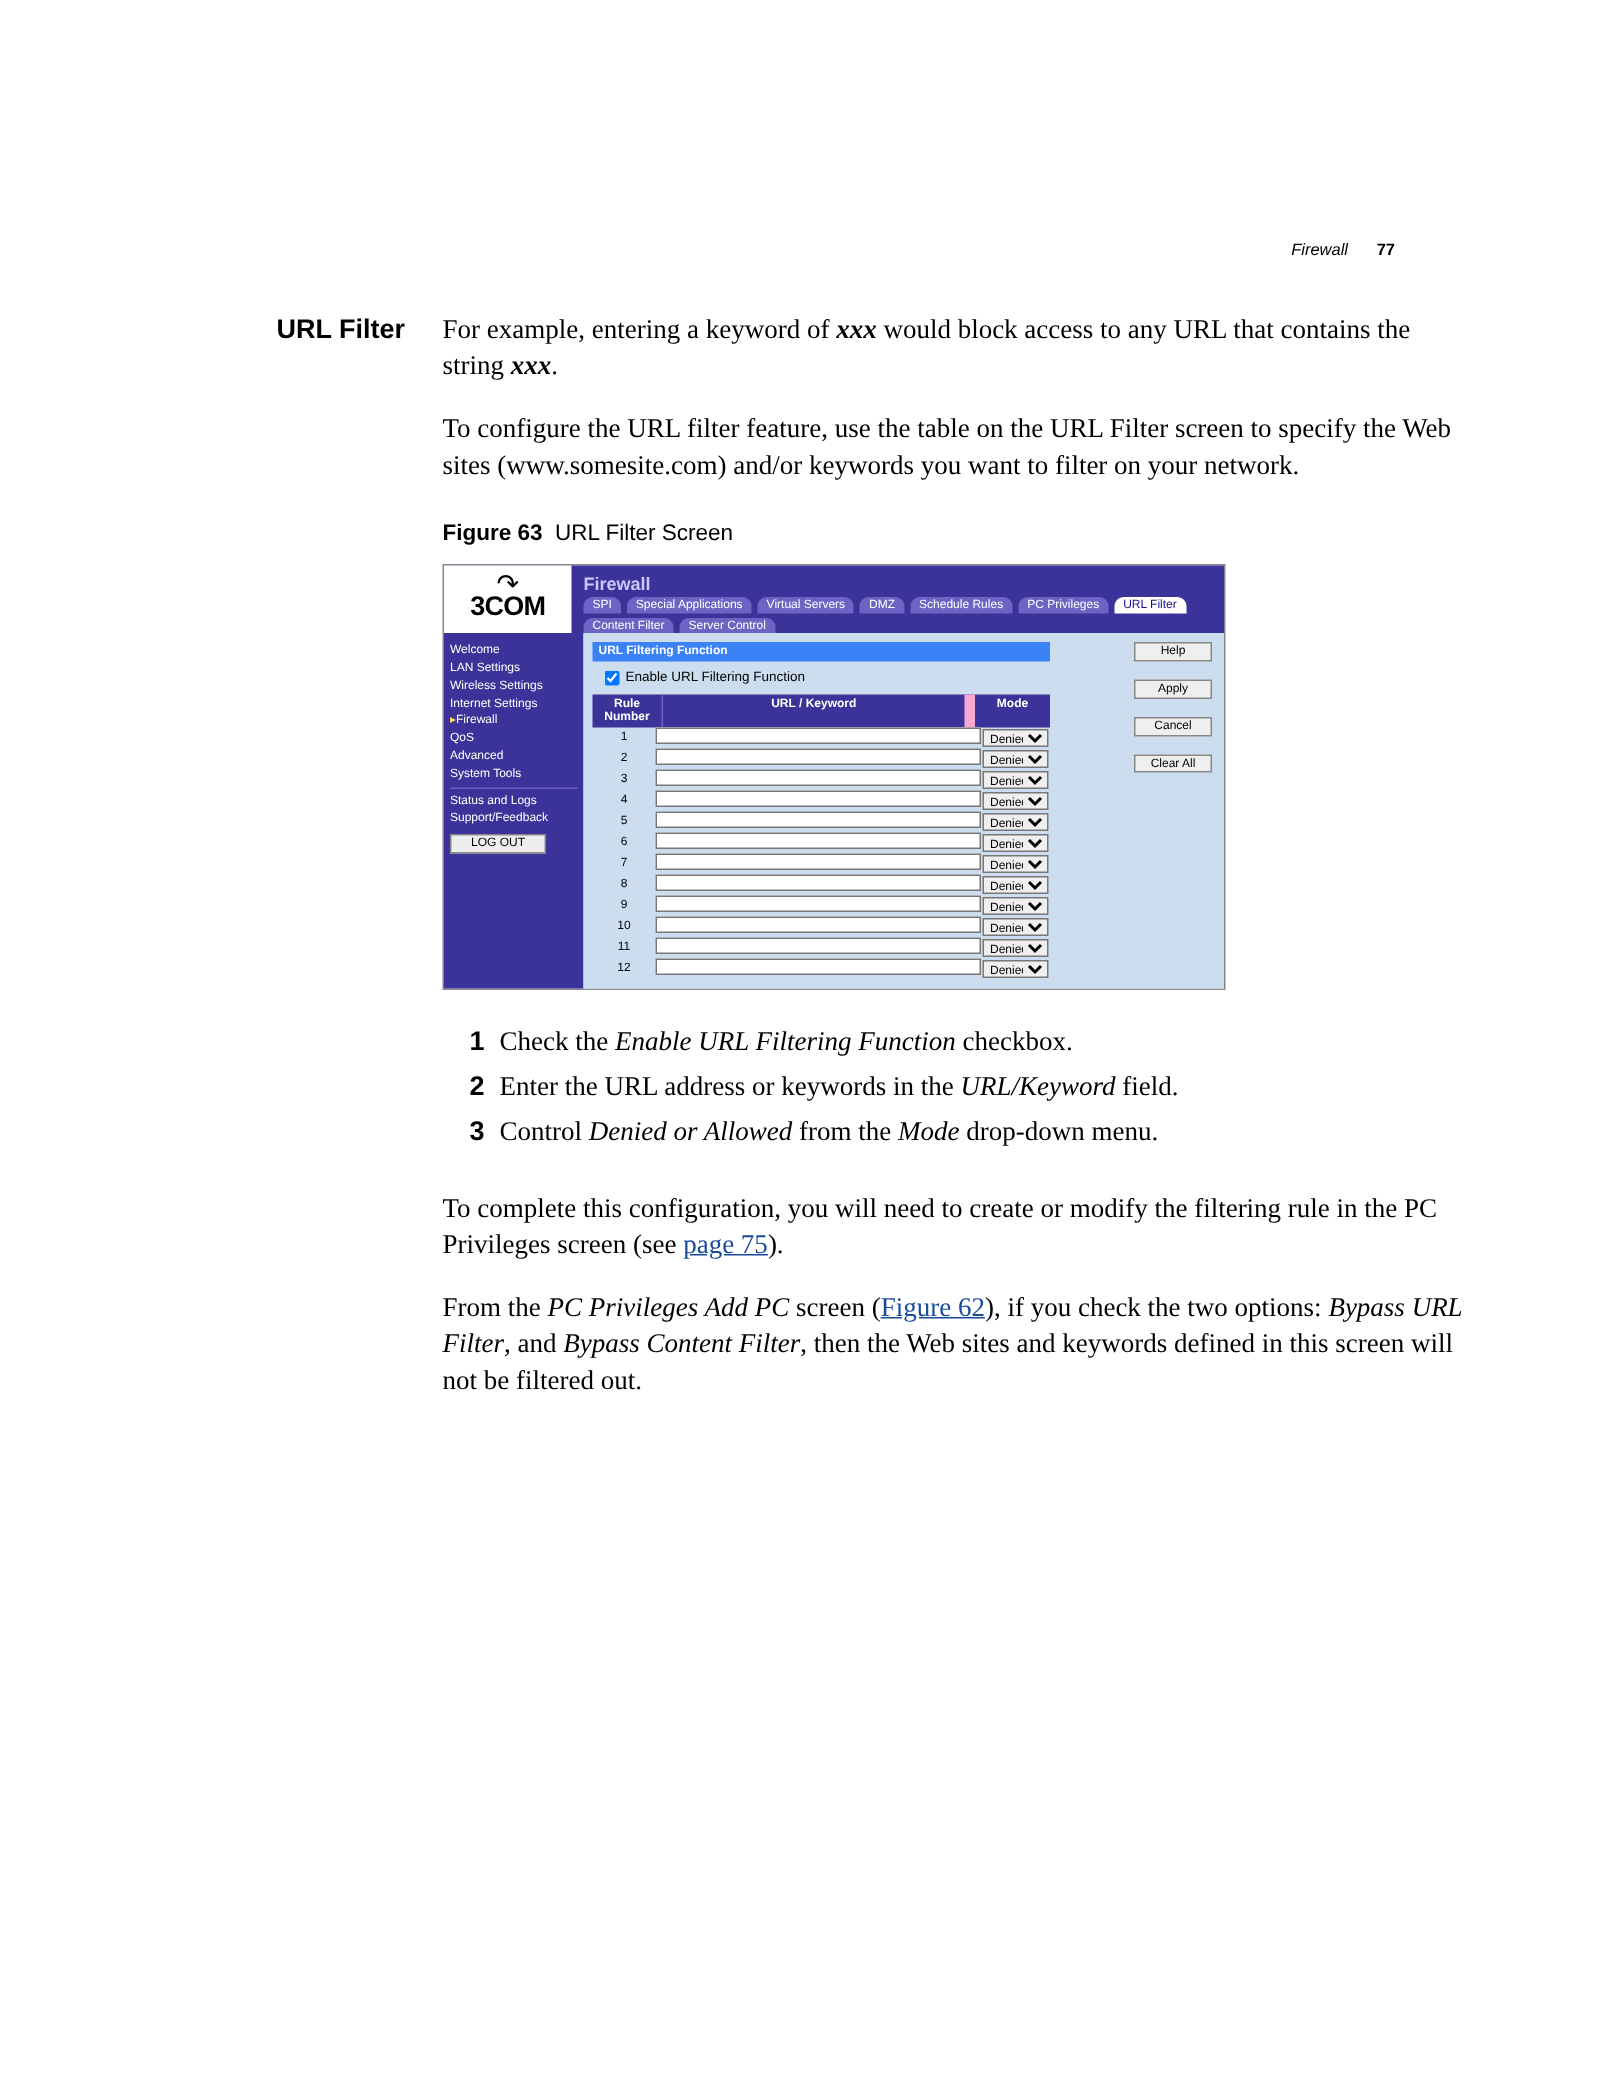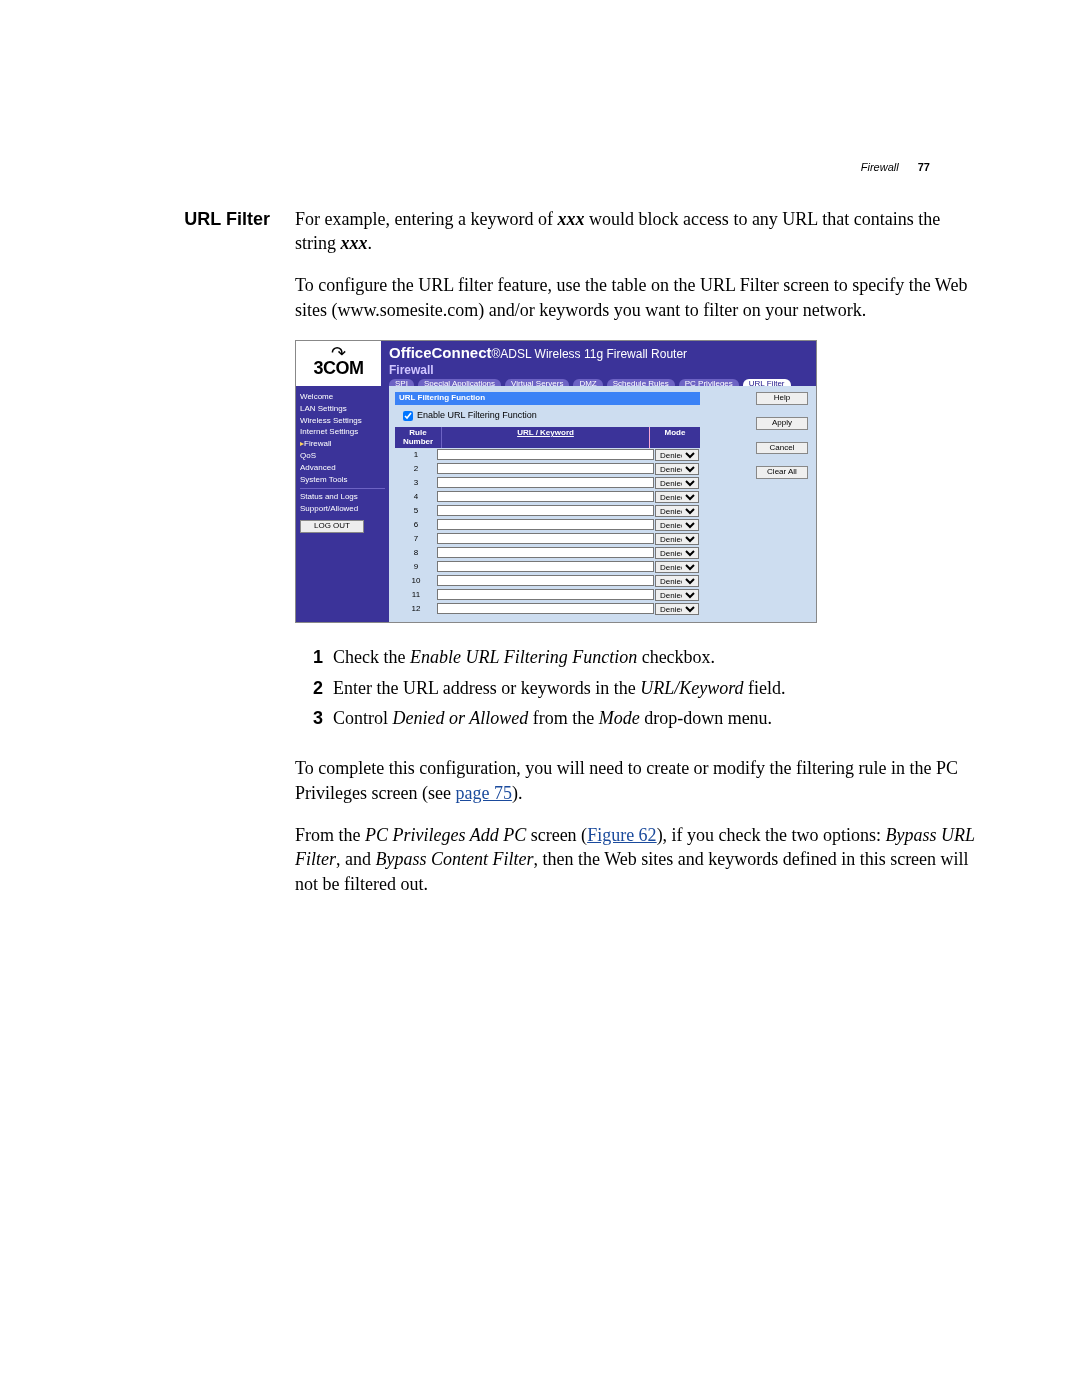--- a/index.html
+++ b/index.html
@@ -149,21 +149,21 @@
   .shot .panel-row input[type="checkbox"] { width: 10px; height: 10px; margin-right: 4px; }
   .shot .grid-head {
     display: flex;
     background: #3b3399;
     color: #fff;
     font-size: 8px;
     font-weight: bold;
     text-align: center;
   }
   .shot .gh-num  { width: 42px;  padding: 2px 2px; border-right: 1px solid #6d63c4; }
-  .shot .gh-url  { flex: 1;      padding: 2px 2px; border-right: 1px solid #f9a8d4; text-decoration: underline; }
+  .shot .gh-url  { flex: 1;      padding: 2px 2px; border-right: 7px solid #f9a8d4; }
   .shot .gh-mode { width: 46px;  padding: 2px 2px; }
   .shot .grid-row {
     display: flex;
     align-items: center;
     font-size: 8px;
     height: 14px;
   }
   .shot .gr-num  { width: 42px; text-align: center; }
   .shot .gr-url  { flex: 1; }
   .shot .gr-url .tbox {
@@ -213,31 +213,31 @@
   <div class="side-heading">URL Filter</div>
 
   <div class="body-col">
 
     <p class="para">
       <span>For example, entering a keyword of </span><span class="bold italic">xxx</span><span> would block access to any URL that contains the string </span><span class="bold italic">xxx</span><span>.</span>
     </p>
 
     <p class="para">To configure the URL filter feature, use the table on the URL Filter screen to specify the Web sites (www.somesite.com) and/or keywords you want to filter on your network.</p>
 
+    <div class="fig-caption">
+      <strong>Figure 63</strong>&nbsp;&nbsp;<span>URL Filter Screen</span>
+    </div>
 
     <div class="shot">
       <div class="band">
         <div class="logo-cell">
           <span class="flourish">↷</span>
           <span class="t3com">3COM</span>
         </div>
         <div class="title-cell">
-          <div class="prodname">
-            <span class="oc">OfficeConnect</span><span>®ADSL Wireless 11g Firewall Router</span>
-          </div>
           <div class="fwtitle">Firewall</div>
           <div class="tabs" id="shot-tabs">
               <span class="tab">SPI</span>
               <span class="tab">Special Applications</span>
               <span class="tab">Virtual Servers</span>
               <span class="tab">DMZ</span>
               <span class="tab">Schedule Rules</span>
               <span class="tab">PC Privileges</span>
               <span class="tab sel">URL Filter</span>
               <span class="tab">Content Filter</span>
@@ -253,21 +253,21 @@
               <div class="nav-item">Wireless Settings</div>
               <div class="nav-item">Internet Settings</div>
               <div class="nav-item active">Firewall</div>
               <div class="nav-item">QoS</div>
               <div class="nav-item">Advanced</div>
               <div class="nav-item">System Tools</div>
             </div>
           <hr>
           <div id="nav2">
               <div class="nav-item">Status and Logs</div>
-              <div class="nav-item">Support/Allowed</div>
+              <div class="nav-item">Support/Feedback</div>
             </div>
           <span class="logout">LOG OUT</span>
         </div>
         <div class="main">
           <div class="panel">
             <div class="panel-hdr">URL Filtering Function</div>
             <div class="panel-row">
               <input type="checkbox" checked="" style="">
               <span>Enable URL Filtering Function</span>
             </div>

